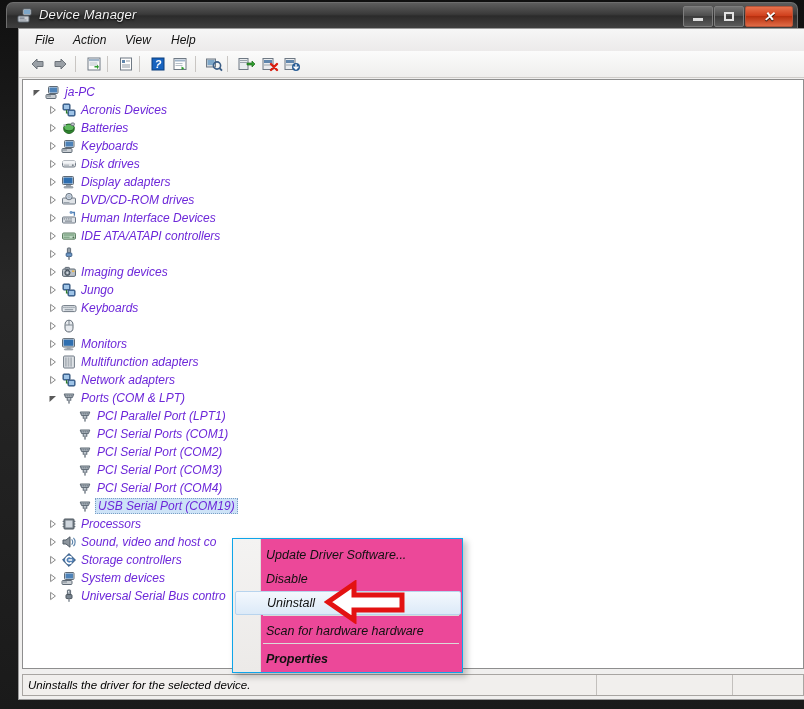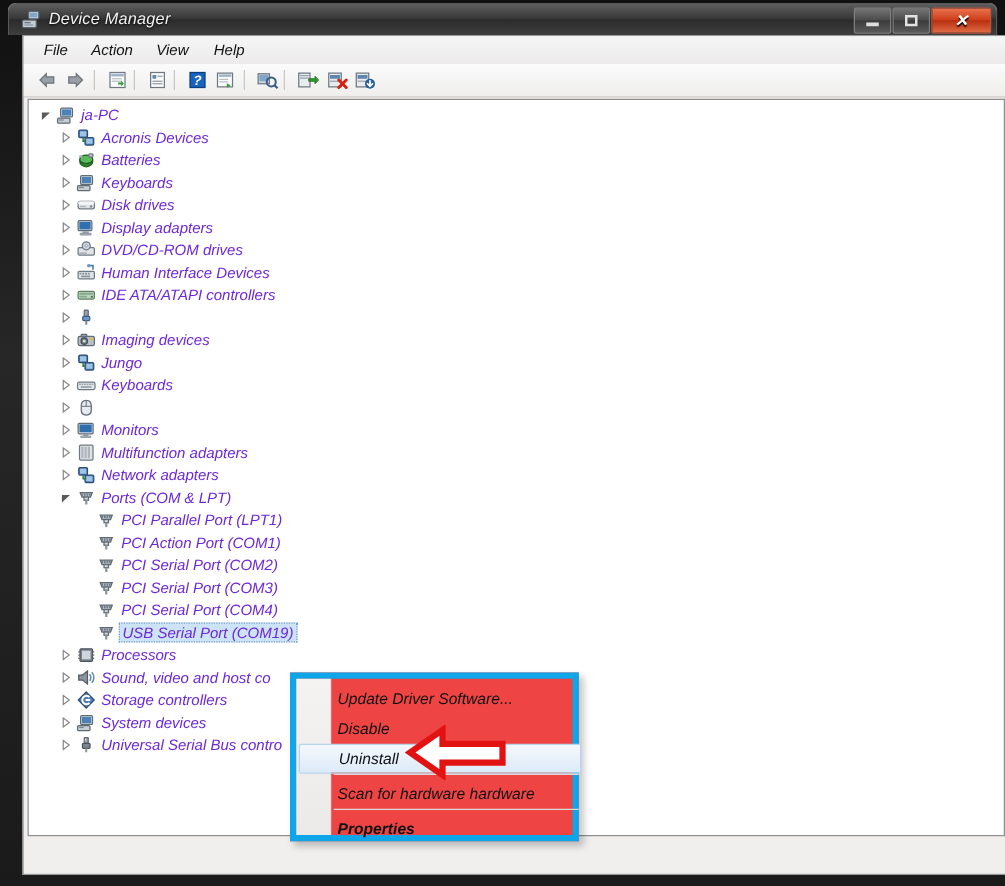--- a/index.html
+++ b/index.html
@@ -56,21 +56,21 @@
     background:#f1efed;border:1px solid #a8a5a2;box-sizing:border-box;display:flex;}
   .sb1{flex:0 0 568px;border-right:1px solid #c3c0bd;display:flex;align-items:center;padding-left:5px;}
   .sb1 span{font-size:11.5px;color:#000;}
   .sb2{flex:0 0 135px;border-right:1px solid #c3c0bd;}
   .sb3{flex:1;}
 
   
   .ctxshadow{position:absolute;left:216px;top:512px;width:232px;height:136px;
     background:rgba(0,0,0,.22);filter:blur(3px);border-radius:2px;}
   .ctx{position:absolute;left:213px;top:509px;width:231px;height:135px;
-    background:#ef4444;border:5px solid #0ea5e9;box-sizing:border-box;}
+    background:#ec4899;border:1px solid #0ea5e9;box-sizing:border-box;}
   .ctx .gutter{position:absolute;left:0;top:0;width:27px;height:100%;
     background:linear-gradient(180deg,#f4f3f2,#eceae8);border-right:1px solid #e0dedc;}
   .ctxitem{position:absolute;left:2px;width:226px;height:24px;display:flex;align-items:center;}
   .ctxitem .t{font-size:12.5px;color:#111;margin-left:31px;}
   .ctxitem.bold .t{font-weight:bold;}
   .ctxitem.hl{background:linear-gradient(180deg,#f4f8fd,#dceaf8);
     border:1px solid #b8d4ee;box-sizing:border-box;border-radius:2px;text-align:right;}
   .ctxsep{position:absolute;left:30px;width:196px;height:1px;background:#dcdad8;}
 
   .arrow{position:absolute;left:305px;top:551px;width:82px;height:44px;}
@@ -477,21 +477,21 @@
             <span class="tri"></span>
             <span class="ico"><svg viewBox="0 0 16 16" width="16" height="16">
                 <path d="M3.2 4 L12.8 4 L11.4 7.6 L4.6 7.6 Z" fill="#b9c0c7" stroke="#5f6a75"></path>
                 <rect x="4.2" y="4.8" width="1.3" height="1.8" fill="#6f7a85"></rect>
                 <rect x="6.2" y="4.8" width="1.3" height="1.8" fill="#6f7a85"></rect>
                 <rect x="8.2" y="4.8" width="1.3" height="1.8" fill="#6f7a85"></rect>
                 <rect x="10.2" y="4.8" width="1.3" height="1.8" fill="#6f7a85"></rect>
                 <rect x="6.2" y="7.6" width="3.6" height="2.6" fill="#cfd6dd" stroke="#5f6a75"></rect>
                 <rect x="7.1" y="10.2" width="1.8" height="3.4" fill="#8d959d"></rect>
               </svg></span>
-            <span class="lbl">PCI Action Port (COM1)</span>
+            <span class="lbl">PCI Serial Ports (COM1)</span>
           </div>
           <div class="row" style="top:363px;left:40px">
             <span class="tri"></span>
             <span class="ico"><svg viewBox="0 0 16 16" width="16" height="16">
                 <path d="M3.2 4 L12.8 4 L11.4 7.6 L4.6 7.6 Z" fill="#b9c0c7" stroke="#5f6a75"></path>
                 <rect x="4.2" y="4.8" width="1.3" height="1.8" fill="#6f7a85"></rect>
                 <rect x="6.2" y="4.8" width="1.3" height="1.8" fill="#6f7a85"></rect>
                 <rect x="8.2" y="4.8" width="1.3" height="1.8" fill="#6f7a85"></rect>
                 <rect x="10.2" y="4.8" width="1.3" height="1.8" fill="#6f7a85"></rect>
                 <rect x="6.2" y="7.6" width="3.6" height="2.6" fill="#cfd6dd" stroke="#5f6a75"></rect>
@@ -606,20 +606,27 @@
                 <rect x="6.4" y="2" width="3.2" height="4.6" rx=".6" fill="#9aa3ac" stroke="#5f6a75"></rect>
                 <rect x="5" y="6.6" width="6" height="4" rx=".8" fill="#7b8691" stroke="#49535c"></rect>
                 <rect x="7.2" y="10.6" width="1.6" height="3.2" fill="#8d959d"></rect>
                 <rect x="7" y="3" width="1" height="1.4" fill="#e6eaee"></rect>
               </svg></span>
             <span class="lbl">Universal Serial Bus contro</span>
           </div>
         </div>
     </div>
 
+    <div class="statusbar">
+      <div class="sb1">
+        <span>Uninstalls the driver for the selected device.</span>
+      </div>
+      <div class="sb2"></div>
+      <div class="sb3"></div>
+    </div>
 
     <div class="ctxshadow"></div>
     <div class="ctx">
       <div class="gutter"></div>
       <div id="ctx-rows">
           <div class="ctxitem" style="top:4px">
             <span class="t">Update Driver Software...</span>
           </div>
           <div class="ctxitem" style="top:28px">
             <span class="t">Disable</span>

